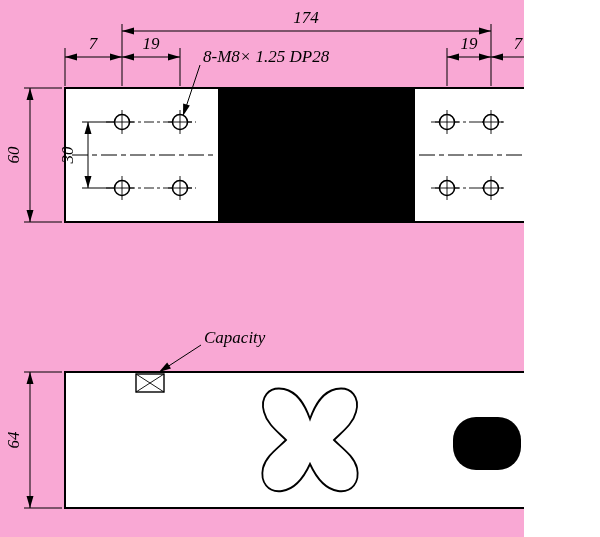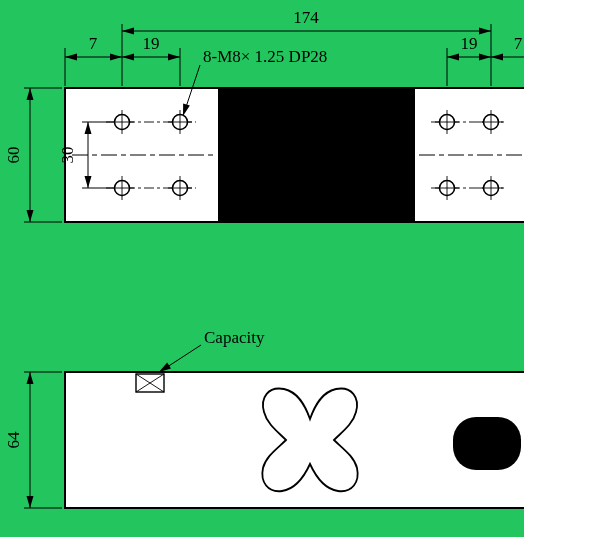--- a/index.html
+++ b/index.html
@@ -1,16 +1,16 @@
 <!DOCTYPE html>
 <html><head>
 <meta charset="utf-8">
 <style>
   html,body{margin:0;padding:0;background:#ffffff;}
-  .stage{width:524px;height:537px;position:relative;background:#22c55e;overflow:hidden;}
+  .stage{width:524px;height:537px;position:relative;background:#f9a8d4;overflow:hidden;font-style:italic;}
   svg{display:block;}
   text{font-family:"Liberation Serif", serif;font-size:17px;fill:#000000;}
   .outline{fill:#ffffff;stroke:#000000;stroke-width:2;}
   .blk{fill:#000000;stroke:none;}
   .dim{stroke:#000000;stroke-width:1;fill:none;}
   .arrow{fill:#000000;stroke:none;}
   .center{stroke:#000000;stroke-width:1;fill:none;stroke-dasharray:16 4 5 4;}
   .rowline{stroke:#000000;stroke-width:0.9;fill:none;stroke-dasharray:10 3 3 3;}
   .holecross{stroke:#000000;stroke-width:0.9;}
   .hole{fill:#ffffff;stroke:#000000;stroke-width:1.6;}

